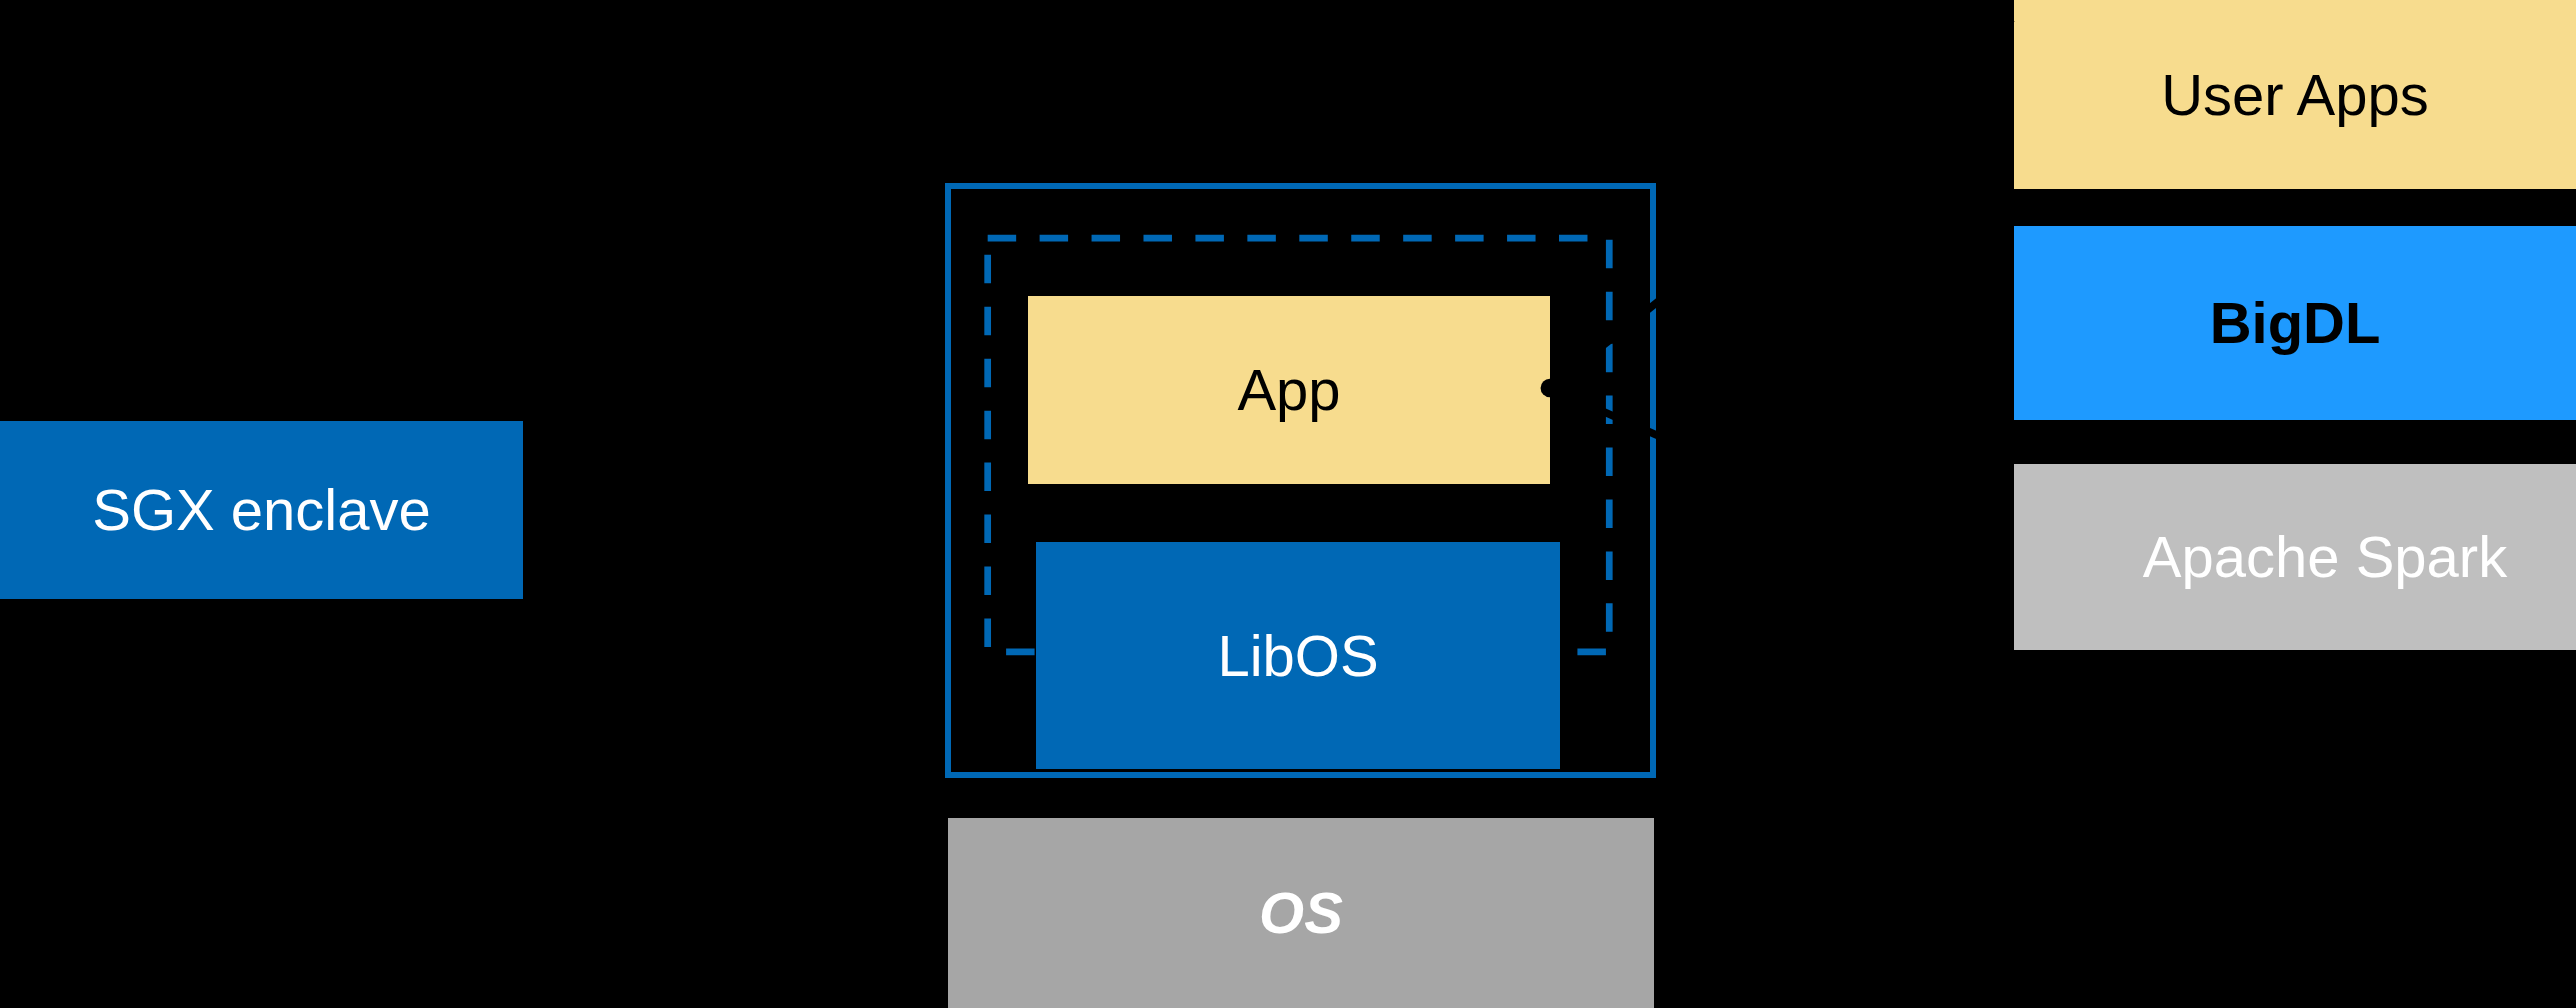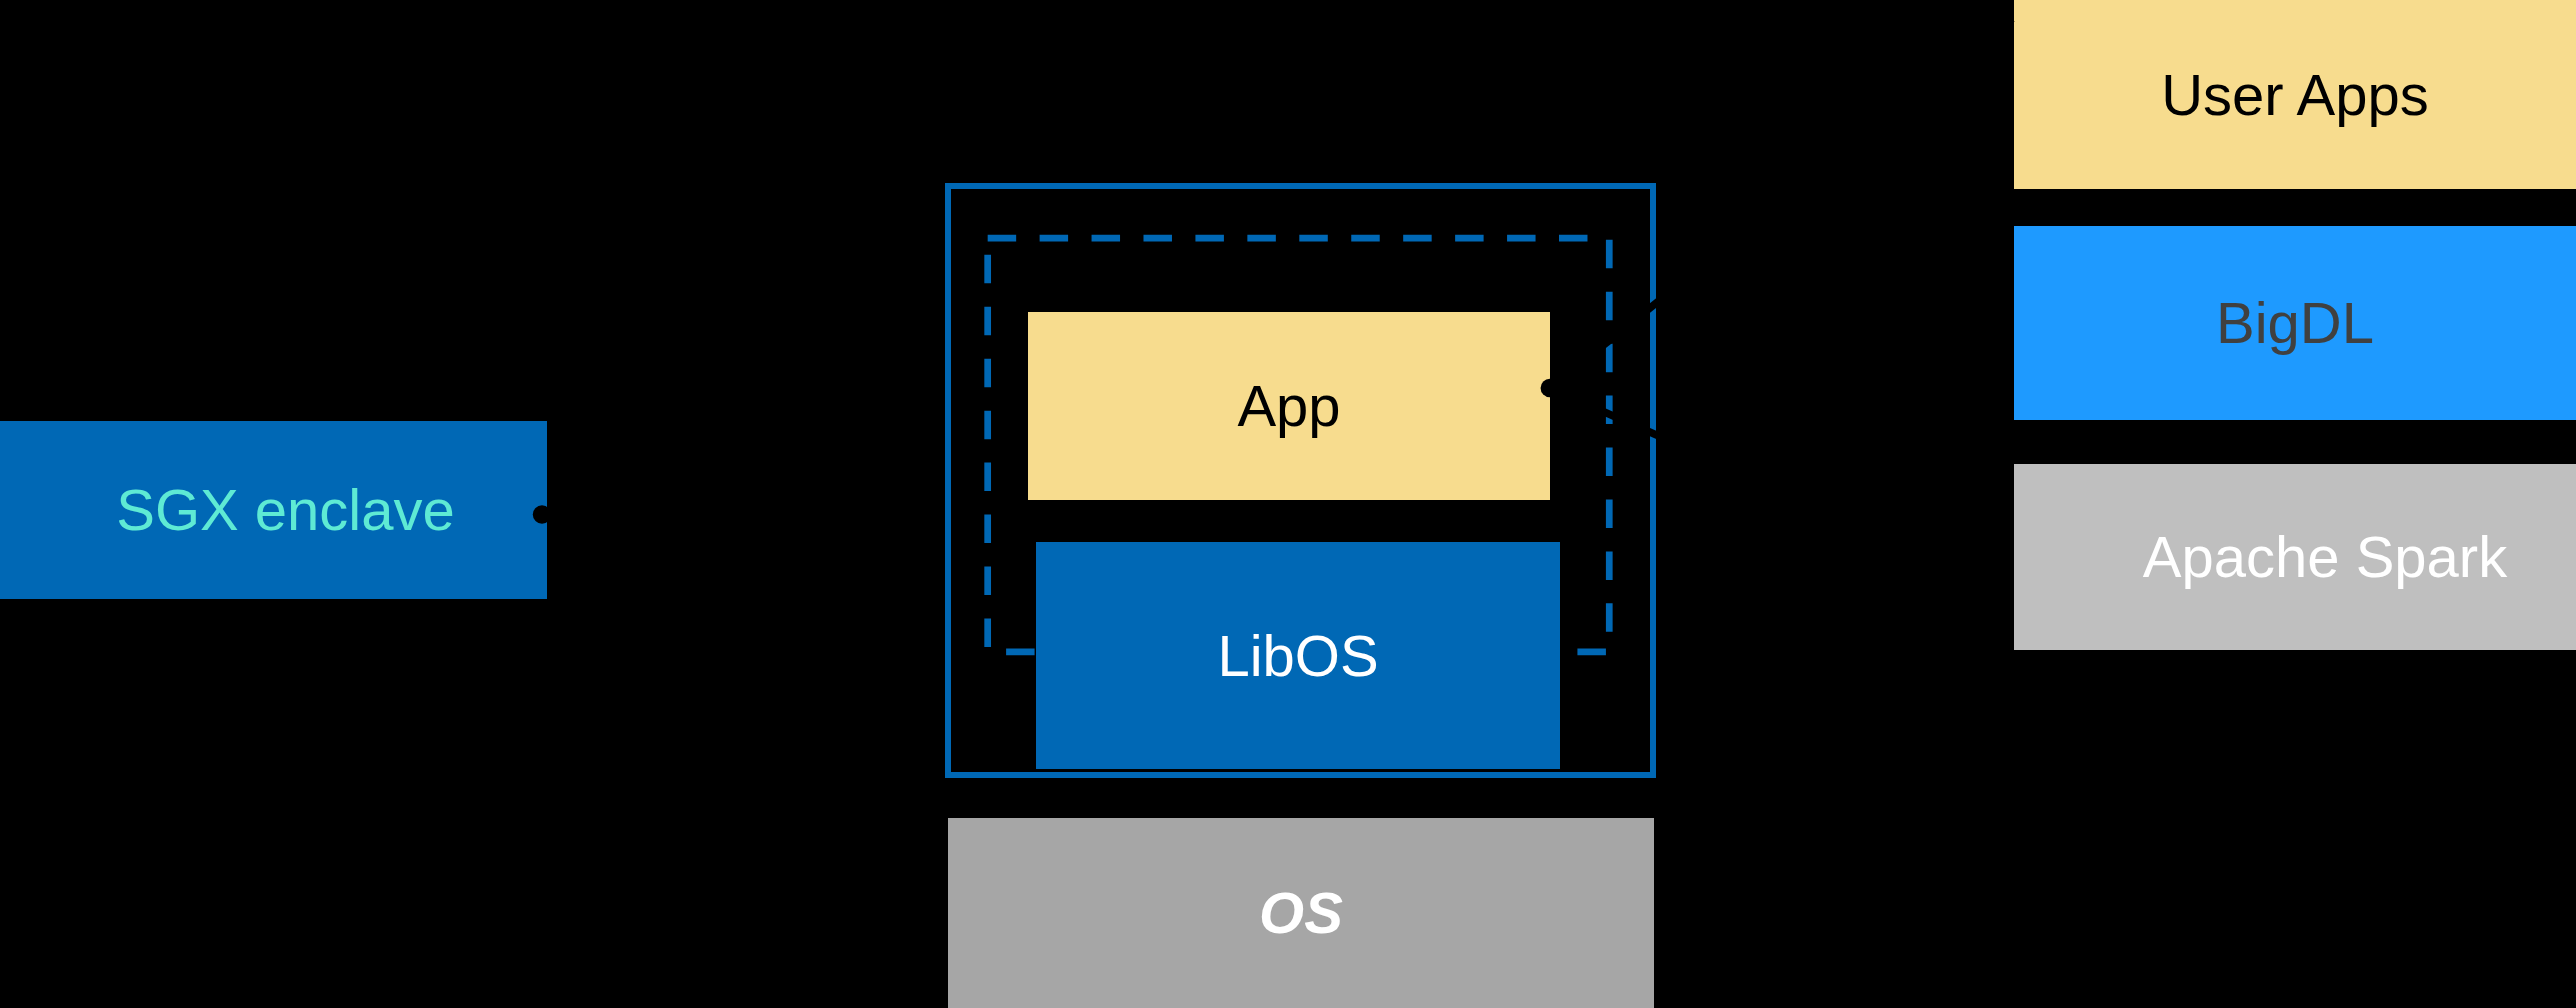--- a/index.html
+++ b/index.html
@@ -33,60 +33,60 @@
     top: 183px;
     width: 711px;
     height: 595px;
     border-style: solid;
     border-width: 6.7px;
     box-sizing: border-box;
     background: transparent;
     z-index: 1;
   }
   #sgx-label-box   { left: 0px;    top: 421px; width: 523px; height: 178px; }
-  #app-box         { left: 1028px; top: 312px; width: 522px; height: 188px; }
+  #app-box         { left: 1028px; top: 296px; width: 522px; height: 188px; }
   #libos-box       { left: 1036px; top: 542px; width: 524px; height: 227px; }
   #os-box          { left: 948px; top: 818px; width: 706px; height: 190px; font-weight: bold; }
   #user-apps-box   { left: 2014px; top: 0px;   width: 562px; height: 189px; }
   #bigdl-box       { left: 2014px; top: 226px; width: 562px; height: 194px; }
   #spark-box       { left: 2014px; top: 464px; width: 622px; height: 186px; }
   #connector-layer {
     position: absolute;
     left: 0;
     top: 0;
     width: 2576px;
     height: 1009px;
     z-index: 2;
     pointer-events: none;
   }
 </style>
 </head>
 <body>
 
 <div id="canvas" style="background-color: rgb(0, 0, 0);">
 
-  <div class="box" id="sgx-label-box" style="background-color: rgb(0, 104, 181); color: #5eead4; padding-left: 24px;">
+  <div class="box" id="sgx-label-box" style="background-color: rgb(0, 104, 181); color: #ffffff;">
     <span>SGX enclave</span>
   </div>
 
   <div id="outer-solid-rect" style="border-color: rgb(0, 104, 181);"></div>
 
   <div class="box" id="app-box" style="background-color: rgb(247, 220, 142); color: rgb(0, 0, 0);">
     <span>App</span>
   </div>
 
   <div class="box" id="os-box" style="background-color: rgb(166, 166, 166); color: rgb(255, 255, 255); font-style: italic;">
     <span>OS</span>
   </div>
 
   <div class="box" id="user-apps-box" style="background-color: rgb(247, 220, 142); color: rgb(0, 0, 0);">
     <span>User Apps</span>
   </div>
 
-  <div class="box" id="bigdl-box" style="background-color: rgb(30, 154, 255); color: #404040;">
+  <div class="box" id="bigdl-box" style="background-color: rgb(30, 154, 255); color: #000000; font-weight: bold;">
     <span>BigDL</span>
   </div>
 
   <div class="box" id="spark-box" style="background-color: rgb(191, 191, 191); color: rgb(255, 255, 255);">
     <span>Apache Spark</span>
   </div>
 
   <svg id="connector-layer" viewBox="0 0 3075 1204" xmlns="http://www.w3.org/2000/svg">
     <rect x="1179" y="284" width="742" height="494" fill="none" stroke-width="8" stroke-dasharray="34 28" stroke="#0068b5"></rect>
     <line x1="647" y1="614" x2="1128" y2="614" stroke-width="9" stroke="#000000"></line>

